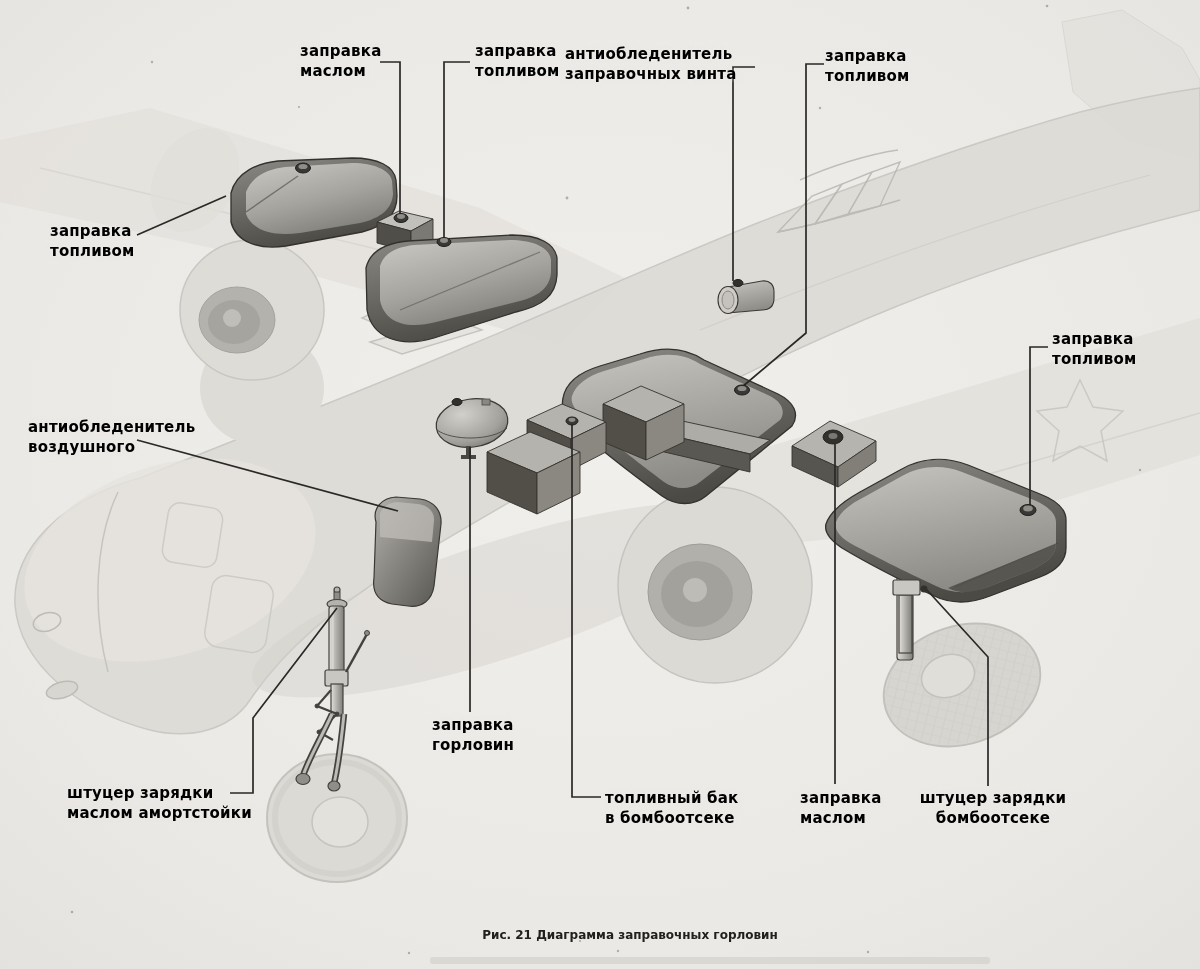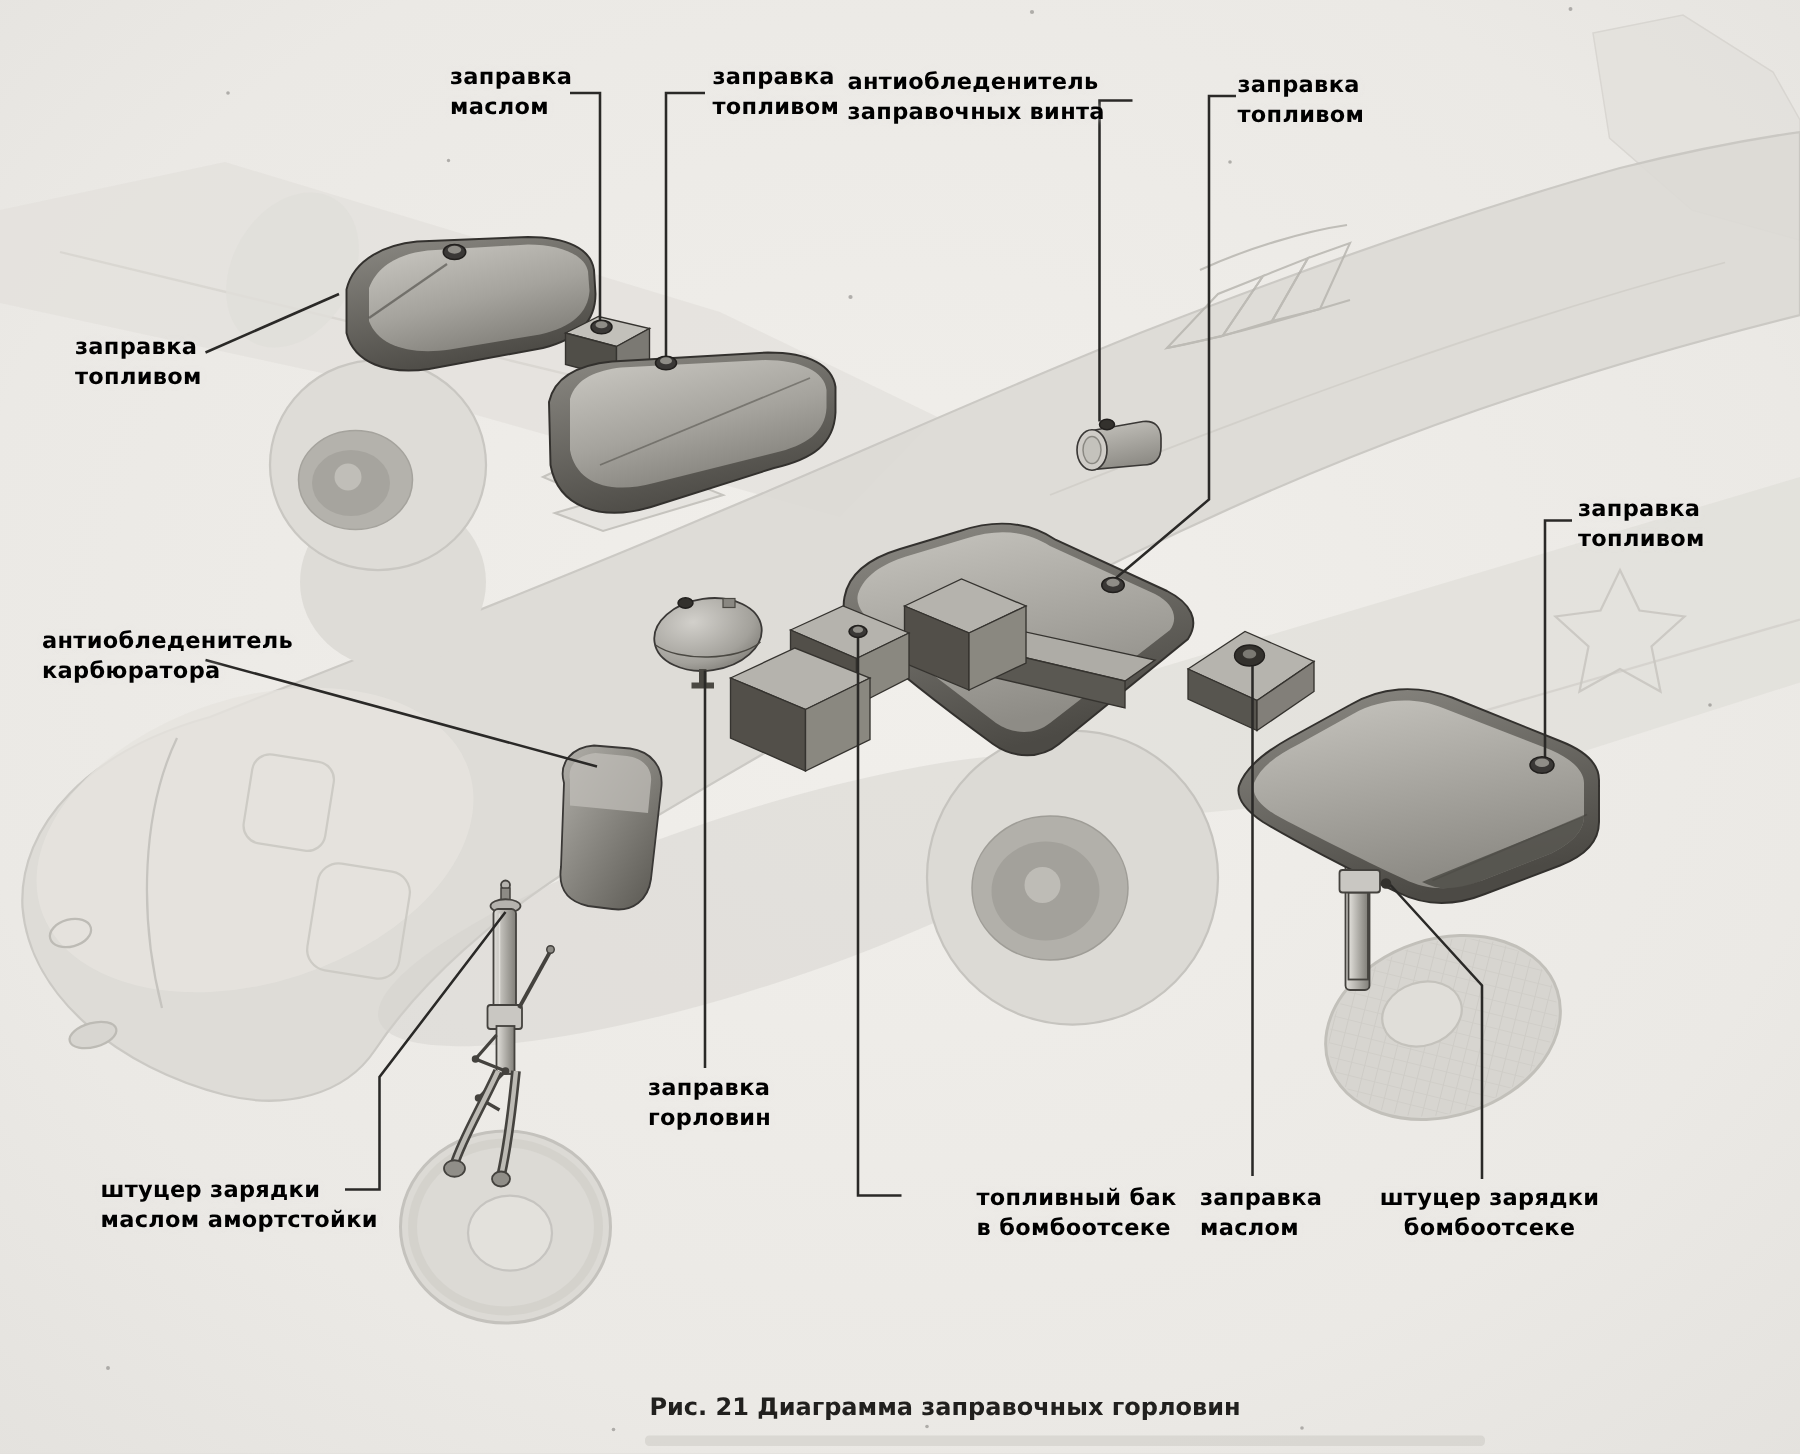--- a/index.html
+++ b/index.html
@@ -17,27 +17,27 @@
   }
   .lbl span{display:block;}
   .lbl-oil-top{left:300px;top:41px;}
   .lbl-fuel-top-left{left:475px;top:41px;}
   .lbl-prop-anti-ice{left:565px;top:44px;}
   .lbl-fuel-top-right{left:825px;top:46px;}
   .lbl-fuel-left{left:50px;top:221px;}
   .lbl-carb-anti-ice{left:28px;top:417px;}
   .lbl-fuel-right{left:1052px;top:329px;}
   .lbl-hydro{left:432px;top:715px;}
-  .lbl-bomb-bay{left:605px;top:788px;margin-left:46px;}
+  .lbl-bomb-bay{left:605px;top:788px;}
   .lbl-oil-bottom{left:800px;top:788px;}
   .lbl-strut-main{left:918px;top:788px;width:150px;text-align:center;}
   .lbl-strut-nose{left:67px;top:783px;}
   .caption{
     position:absolute;left:350px;top:928px;width:560px;
-    text-align:center;font-size:16px;font-weight:600;color:#21201e;
+    text-align:center;font-size:12px;font-weight:600;color:#21201e;
   }
 </style>
 </head>
 <body>
 
 <div class="stage">
 
 <svg width="1200" height="969" viewBox="0 0 1200 969">
   <defs>
     <radialGradient id="paperG" cx="50%" cy="45%" r="75%">
@@ -319,21 +319,21 @@
   <div class="lbl lbl-fuel-top-right">
     <span>заправка</span>
     <span>топливом</span>
   </div>
   <div class="lbl lbl-fuel-left">
     <span>заправка</span>
     <span>топливом</span>
   </div>
   <div class="lbl lbl-carb-anti-ice">
     <span>антиобледенитель</span>
-    <span>карбюратора</span>
+    <span>воздушного</span>
   </div>
   <div class="lbl lbl-hydro">
     <span>заправка</span>
     <span>горловин</span>
   </div>
   <div class="lbl lbl-bomb-bay">
     <span>топливный бак</span>
     <span>в бомбоотсеке</span>
   </div>
   <div class="lbl lbl-oil-bottom">

